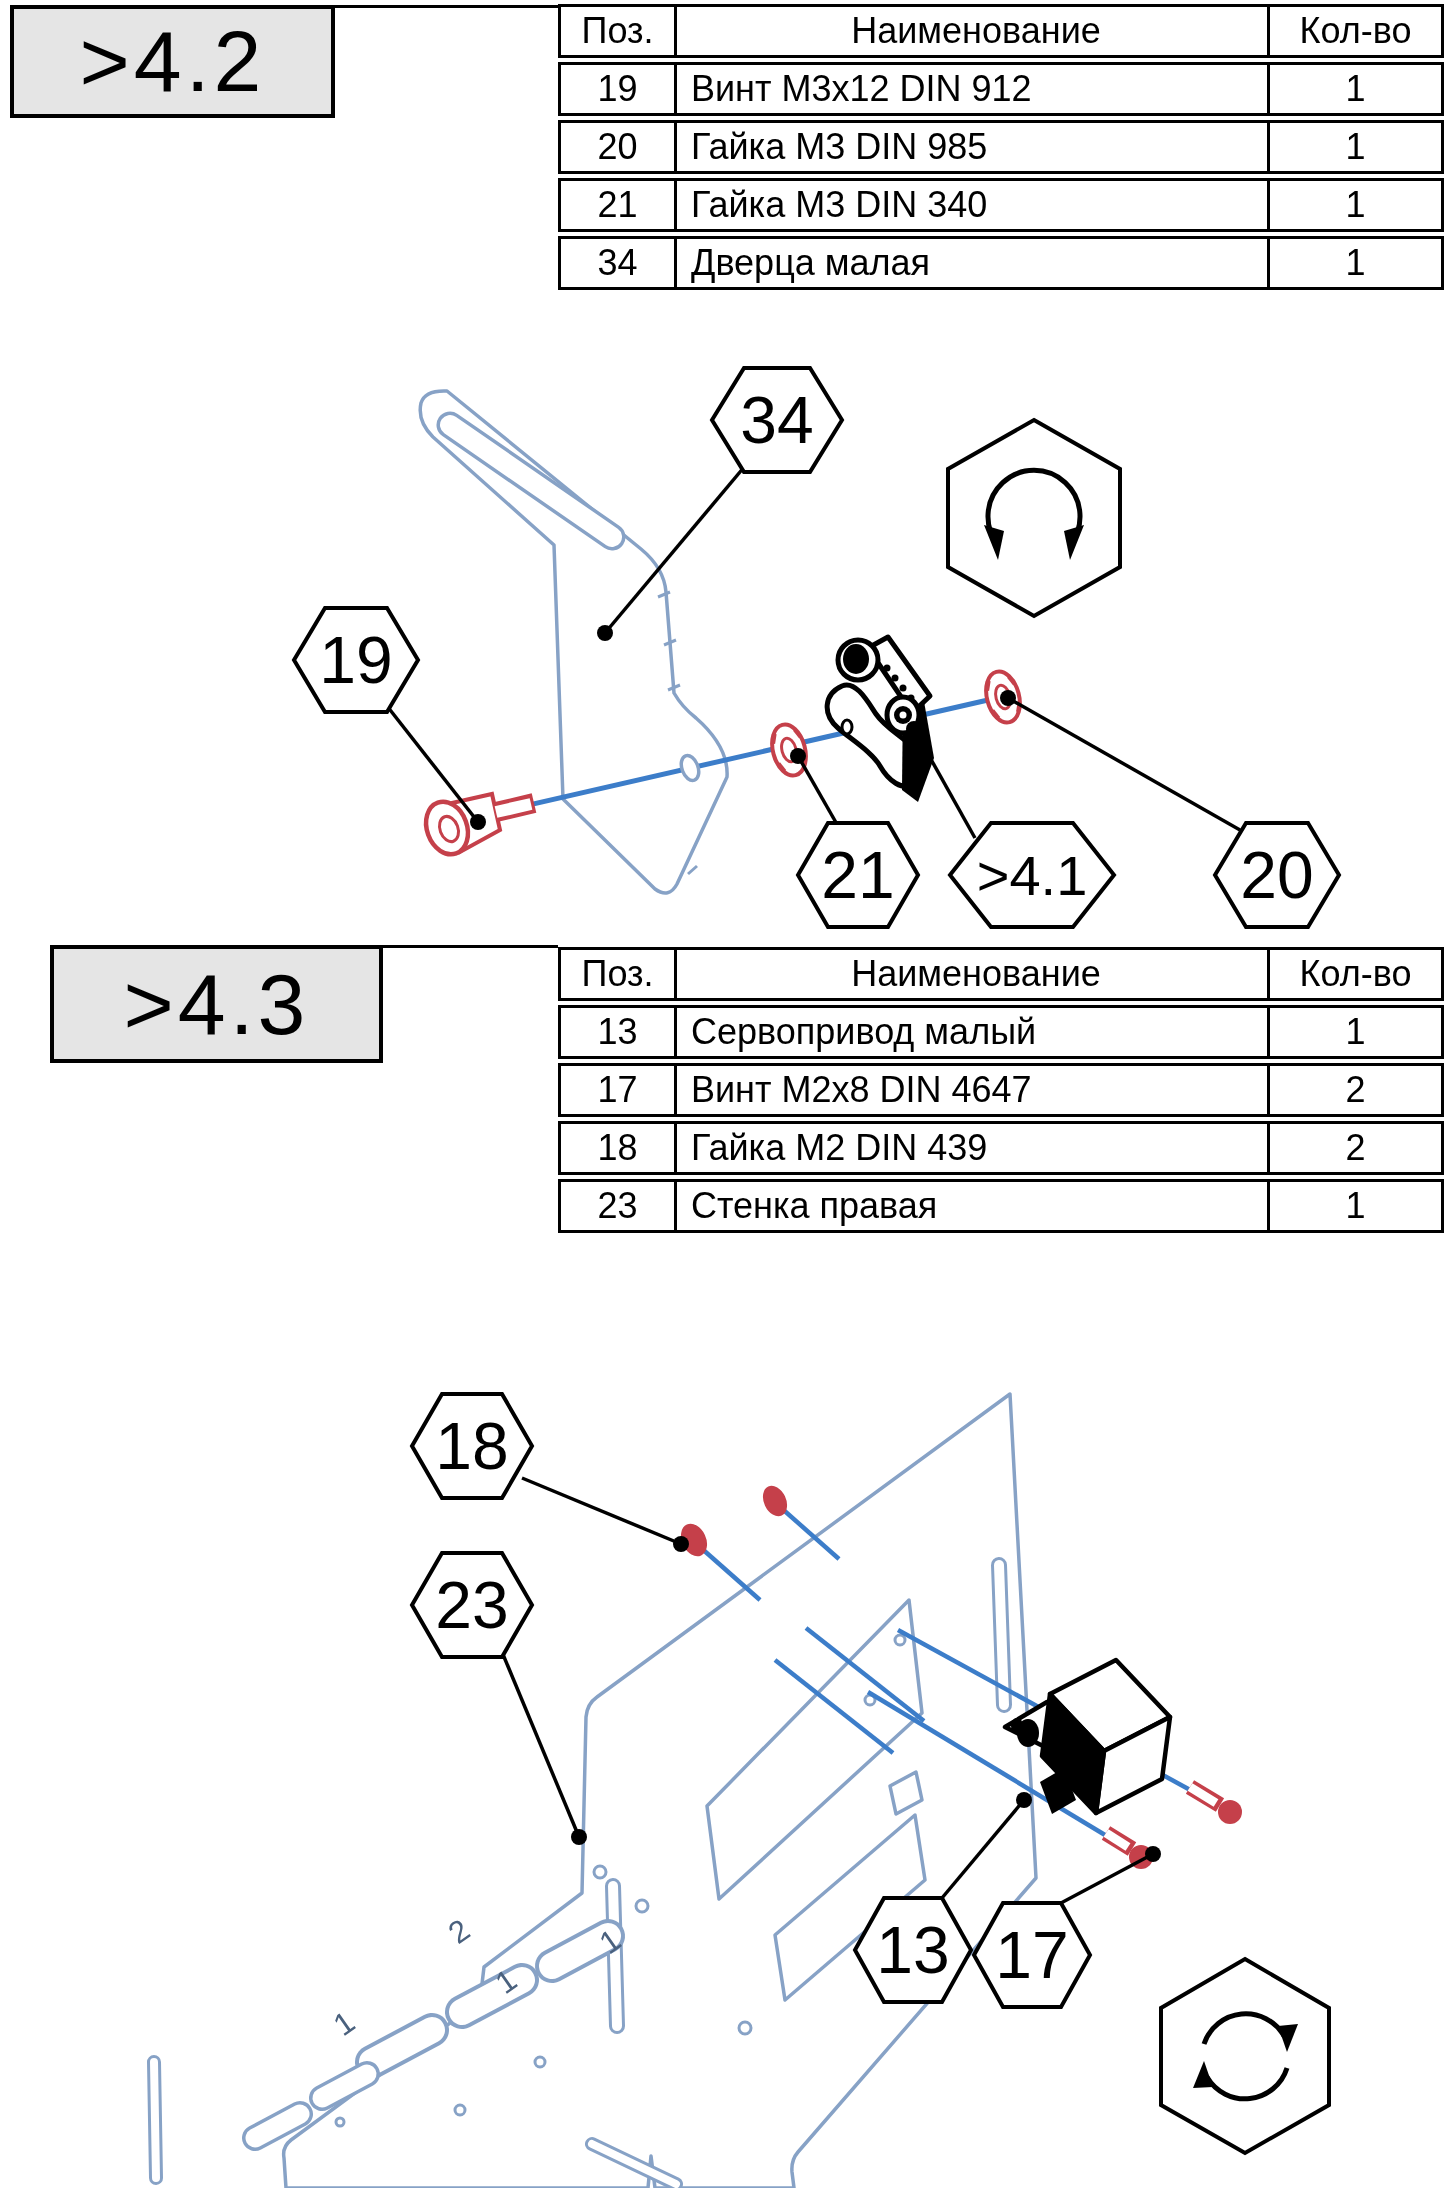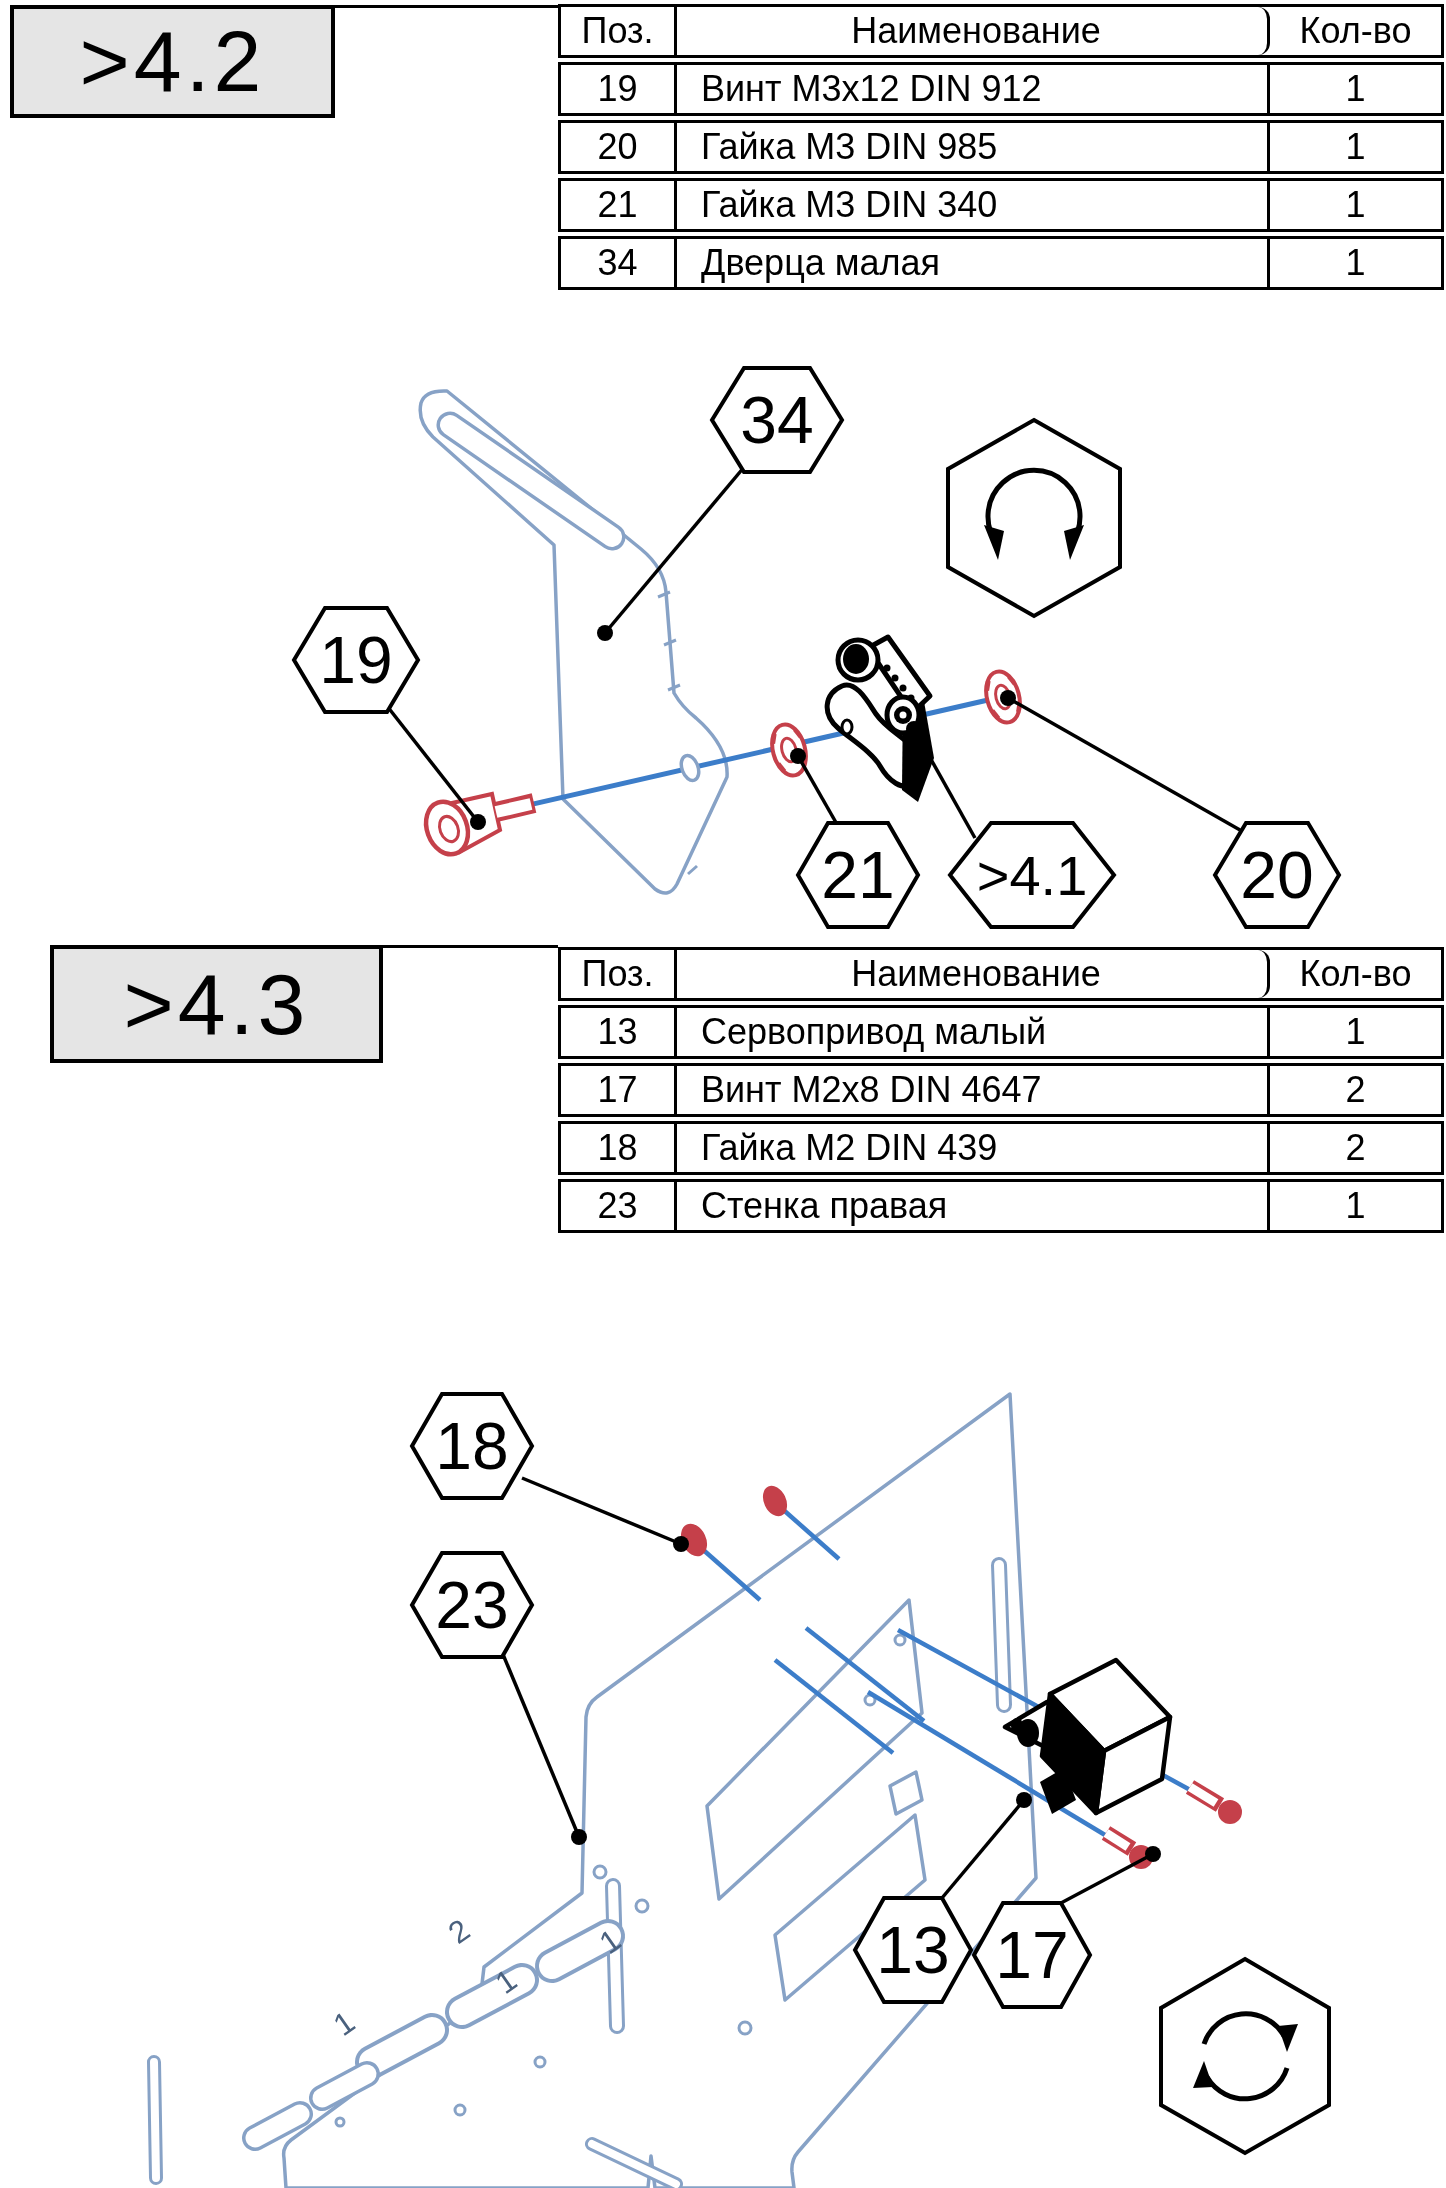--- a/index.html
+++ b/index.html
@@ -10,22 +10,22 @@
           display:flex;align-items:center;justify-content:center;
           font-size:86px;letter-spacing:4px;}
   .refline{position:absolute;height:3px;background:#000;}
   
   .ptable{position:absolute;width:886px;}
   .trow{display:flex;border:3px solid #000;background:#fff;margin-bottom:4px;}
   .trow:last-child{margin-bottom:0;}
   .td{display:flex;align-items:center;font-size:36px;height:48px;}
   .td.head{justify-content:center;}
   .c-pos{width:113px;justify-content:center;border-right:3px solid #000;}
-  .c-name{flex:1;padding-left:24px;border-right:3px solid #000;}
-  .c-name.head{padding-left:8px;justify-content:center;border-radius:12px;}
+  .c-name{flex:1;padding-left:14px;border-right:3px solid #000;}
+  .c-name.head{padding-left:8px;justify-content:center;}
   .c-qty{width:171px;justify-content:center;}
   svg text.hexlbl{font-family:"Liberation Sans",sans-serif;font-size:66px;fill:#000;}
   svg text.hexlbl.small{font-size:56px;}
   svg text.engrave{font-family:"Liberation Sans",sans-serif;font-size:31px;}
 </style>
 </head>
 <body>
 
 <div class="stage">
 

